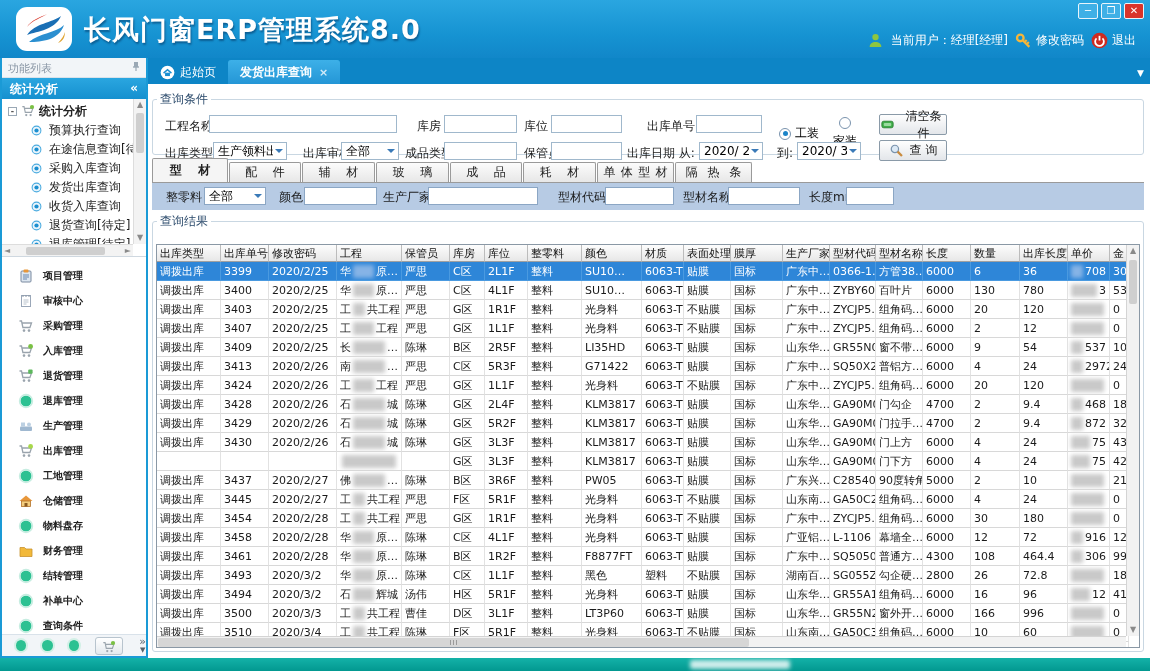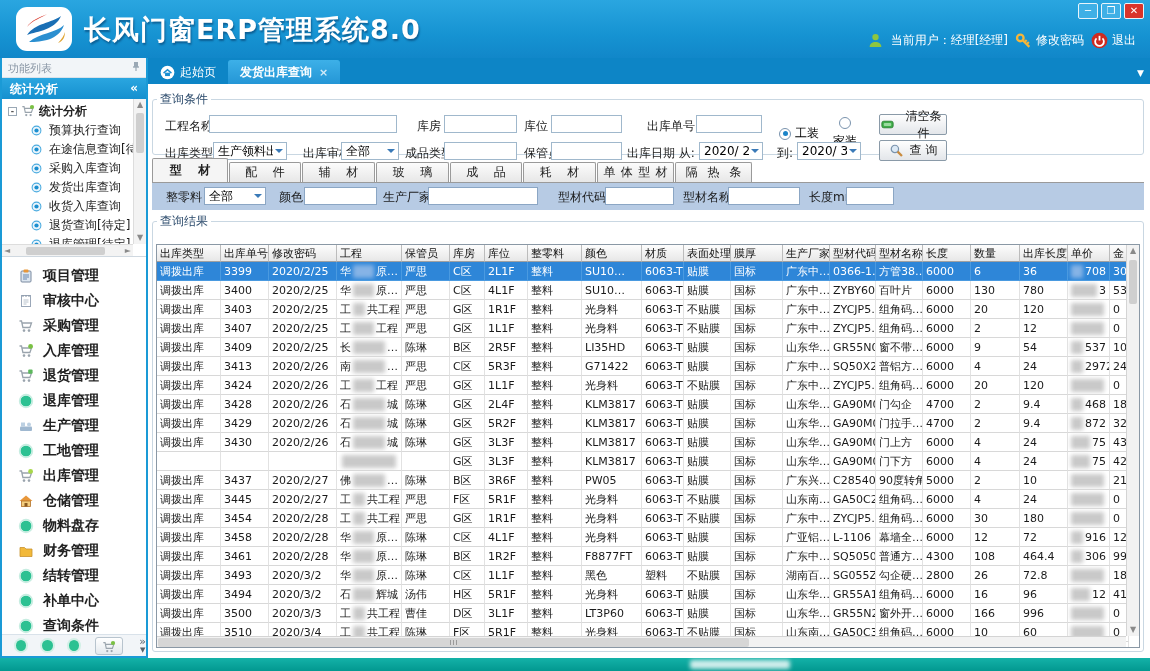--- a/index.html
+++ b/index.html
@@ -32,21 +32,21 @@
   .exp { width:9px; height:9px; border:1px solid #9aa8b5; background:#fff; font-size:8px; line-height:7px; text-align:center; color:#555; }
   .titem { display:flex; align-items:center; gap:5px; height:19px; padding-left:28px; font-size:12px; color:#1a1a1a; white-space:nowrap; cursor:pointer; }
   .titem .ic, .tree-root .ic { width:14px; height:14px; flex:0 0 14px; }
   .tvscroll { position:absolute; right:0; top:0; bottom:12px; width:13px; background:#f3f3f3; border-left:1px solid #ddd; }
   .thscroll { position:absolute; left:0; right:13px; bottom:0; height:12px; background:#f3f3f3; border-top:1px solid #ddd; }
   .sarrow { color:#8a8a8a; font-size:8px; text-align:center; line-height:12px; display:block; }
   .thumbv { position:absolute; left:2px; right:2px; top:14px; height:40px; background:#cfcfcf; border-radius:2px; }
   .thumbh { position:absolute; left:24px; top:2px; height:8px; width:60%; background:#cfcfcf; border-radius:2px; }
   .tharrL { position:absolute; left:2px; top:0; } .tharrR { position:absolute; right:2px; top:0; }
   .menulist { flex:1; padding-top:6px; overflow:hidden; }
-  .mitem { height:25px; display:flex; align-items:center; gap:9px; padding-left:16px; font-size:14px; font-weight:bold; color:#222; cursor:pointer; }
+  .mitem { height:25px; display:flex; align-items:center; gap:9px; padding-left:16px; font-size:10px; font-weight:bold; color:#222; cursor:pointer; }
   .mitem .ic { width:16px; height:16px; flex:0 0 16px; }
   .side-toolbar { height:22px; background:#f2f5f8; border-top:1px solid #d9e2ea; display:flex; align-items:center; gap:16px; padding-left:14px; }
   .tdot { width:11px; height:11px; border-radius:50%; background:#2cc192; box-shadow:0 0 0 2px #d2f0e6; cursor:pointer; }
   .tbtn { width:30px; height:18px; border:1px solid #b8c4ce; border-radius:3px; background:linear-gradient(#fff,#e4e9ee); display:flex; align-items:center; justify-content:center; cursor:pointer; }
   .tbtn .ic { width:14px; height:14px; }
   .chev { color:#55606a; font-size:11px; line-height:9px; text-align:center; cursor:pointer; }
   .chev small{ display:block; font-size:7px; }
 
   
   .main { flex:1; display:flex; flex-direction:column; min-width:0; }
@@ -299,33 +299,33 @@
           <div class="mitem">
             <span class="ic"><svg viewBox="0 0 16 16" width="16" height="16">
                 <rect x="2" y="8.5" width="12" height="4.5" rx="1" fill="#9fb8d0"></rect>
                 <rect x="3" y="4.5" width="4" height="4" fill="#bcd0e2"></rect>
                 <circle cx="11" cy="6.5" r="2" fill="#bcd0e2"></circle>
               </svg></span>
             <span>生产管理</span>
           </div>
           <div class="mitem">
             <span class="ic"><svg viewBox="0 0 16 16" width="16" height="16">
-                <circle cx="8" cy="8" r="5.6" fill="#2cc192"></circle>
-                <circle cx="8" cy="8" r="6.4" fill="none" stroke="#c6ede1" stroke-width="1.6"></circle>
-              </svg></span>
-            <span>工地管理</span>
-          </div>
-          <div class="mitem">
-            <span class="ic"><svg viewBox="0 0 16 16" width="16" height="16">
                 <path d="M1.5 3h2l1.4 6.5h7l1.6-4.5h-9" fill="none" stroke="#9aa4ad" stroke-width="1.3"></path>
                 <circle cx="6" cy="12.6" r="1.3" fill="#9aa4ad"></circle>
                 <circle cx="11" cy="12.6" r="1.3" fill="#9aa4ad"></circle>
                 <circle cx="12.6" cy="3.4" r="2.4" fill="#a8d84a"></circle>
               </svg></span>
             <span>出库管理</span>
+          </div>
+          <div class="mitem">
+            <span class="ic"><svg viewBox="0 0 16 16" width="16" height="16">
+                <circle cx="8" cy="8" r="5.6" fill="#2cc192"></circle>
+                <circle cx="8" cy="8" r="6.4" fill="none" stroke="#c6ede1" stroke-width="1.6"></circle>
+              </svg></span>
+            <span>工地管理</span>
           </div>
           <div class="mitem">
             <span class="ic"><svg viewBox="0 0 16 16" width="16" height="16">
                 <path d="M1.5 8 L8 2.5 L14.5 8 Z" fill="#e8973a"></path>
                 <rect x="3.5" y="8" width="9" height="5.5" fill="#f4cd7c" stroke="#b0702a" stroke-width="0.8"></rect>
                 <rect x="6.5" y="10" width="3" height="3.5" fill="#8a5a20"></rect>
               </svg></span>
             <span>仓储管理</span>
           </div>
           <div class="mitem">

